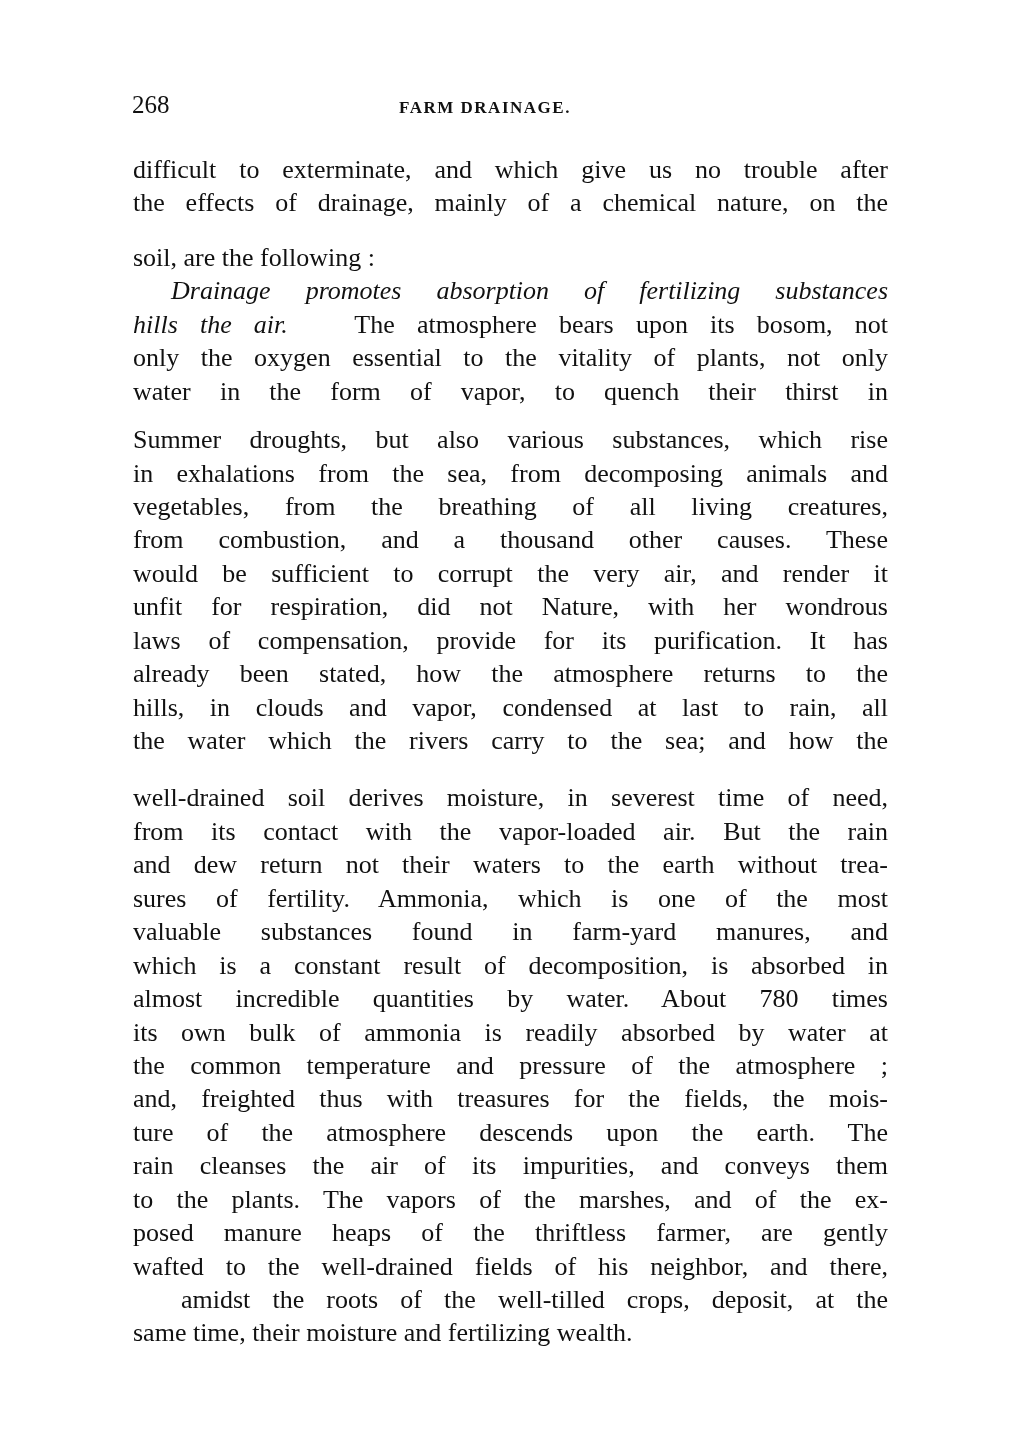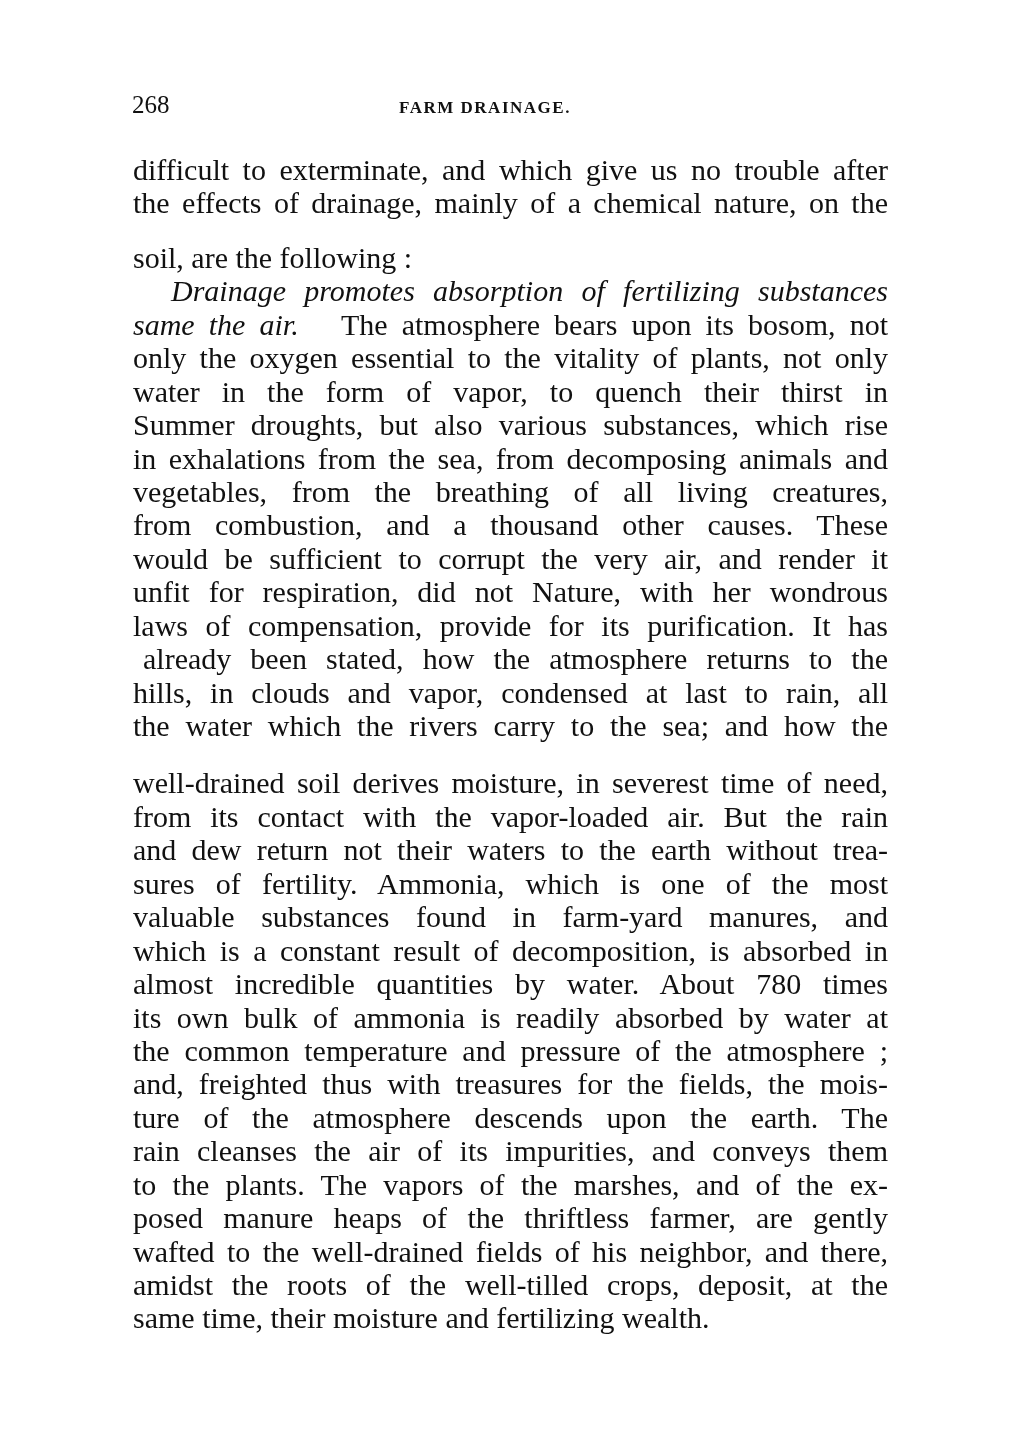--- a/index.html
+++ b/index.html
@@ -3,62 +3,62 @@
   <meta charset="utf-8">
   <style>
     html, body { margin: 0; padding: 0; background: #ffffff; }
     body { width: 1022px; height: 1441px; position: relative; overflow: hidden;
            font-family: "Liberation Serif", "DejaVu Serif", serif; color: #111111; }
     .page { position: absolute; left: 0; top: 0; width: 1022px; height: 1441px; border-radius: 6px; }
     .page-number { position: absolute; left: 132px; top: 90px; font-size: 25px; line-height: 30px; }
     .running-head { position: absolute; left: 300px; width: 370px; top: 96px; text-align: center;
                     font-size: 17px; font-weight: bold; letter-spacing: 1.5px; line-height: 24px; }
     .body-text { position: absolute; left: 133px; top: 153px; width: 755px; }
-    .line { display: block; height: 33.45px; line-height: 33.45px; font-size: 30px;
+    .line { display: block; height: 33.45px; line-height: 33.45px; font-size: 26px;
             text-align: justify; text-align-last: justify; white-space: nowrap; overflow: visible; }
     .line.last { text-align-last: left; }
     .line.indent { padding-left: 38px; }
     .ital { font-style: italic; }
   </style>
 </head>
 <body>
 
 <div class="page">
   <div class="page-number">268</div>
   <div class="running-head">FARM DRAINAGE.</div>
 
   <div class="body-text">
     <div class="line" style="white-space: normal; height: 33.45px; overflow: hidden; text-align-last: auto;">difficult to exterminate, and which give us no trouble after<span style="display: inline-block; width: 100%; height: 0px;"></span></div>
     <div class="line" style="white-space: normal; height: 33.45px; overflow: hidden; text-align-last: auto;">the effects of drainage, mainly of a chemical nature, on the<span style="display: inline-block; width: 100%; height: 0px;"></span></div>
     <div class="line last" style="white-space: nowrap; margin-top: 21px;">soil, are the following :</div>
     <div class="line indent ital" style="white-space: normal; height: 33.45px; overflow: hidden; text-align-last: auto;">Drainage promotes absorption of fertilizing substances<span style="display: inline-block; width: 100%; height: 0px;"></span></div>
-    <div class="line" style="white-space: normal; height: 33.45px; overflow: hidden; text-align-last: auto;"><span class="ital">same the air.</span>&nbsp;&nbsp;&nbsp;<span>The atmosphere bears upon its bosom, not</span><span style="display: inline-block; width: 100%; height: 0px;"></span></div>
+    <div class="line" style="white-space: normal; height: 33.45px; overflow: hidden; text-align-last: auto;"><span class="ital">hills the air.</span>&nbsp;&nbsp;&nbsp;<span>The atmosphere bears upon its bosom, not</span><span style="display: inline-block; width: 100%; height: 0px;"></span></div>
     <div class="line" style="white-space: normal; height: 33.45px; overflow: hidden; text-align-last: auto;">only the oxygen essential to the vitality of plants, not only<span style="display: inline-block; width: 100%; height: 0px;"></span></div>
     <div class="line" style="white-space: normal; height: 33.45px; overflow: hidden; text-align-last: auto;">water in the form of vapor, to quench their thirst in<span style="display: inline-block; width: 100%; height: 0px;"></span></div>
-    <div class="line" style="white-space: normal; height: 33.45px; overflow: hidden; text-align-last: auto;">Summer droughts, but also various substances, which rise<span style="display: inline-block; width: 100%; height: 0px;"></span></div>
+    <div class="line" style="white-space: normal; height: 33.45px; overflow: hidden; text-align-last: auto; margin-top: 15px;">Summer droughts, but also various substances, which rise<span style="display: inline-block; width: 100%; height: 0px;"></span></div>
     <div class="line" style="white-space: normal; height: 33.45px; overflow: hidden; text-align-last: auto;">in exhalations from the sea, from decomposing animals and<span style="display: inline-block; width: 100%; height: 0px;"></span></div>
     <div class="line" style="white-space: normal; height: 33.45px; overflow: hidden; text-align-last: auto;">vegetables, from the breathing of all living creatures,<span style="display: inline-block; width: 100%; height: 0px;"></span></div>
     <div class="line" style="white-space: normal; height: 33.45px; overflow: hidden; text-align-last: auto;">from combustion, and a thousand other causes.  These<span style="display: inline-block; width: 100%; height: 0px;"></span></div>
     <div class="line" style="white-space: normal; height: 33.45px; overflow: hidden; text-align-last: auto;">would be sufficient to corrupt the very air, and render it<span style="display: inline-block; width: 100%; height: 0px;"></span></div>
     <div class="line" style="white-space: normal; height: 33.45px; overflow: hidden; text-align-last: auto;">unfit for respiration, did not Nature, with her wondrous<span style="display: inline-block; width: 100%; height: 0px;"></span></div>
     <div class="line" style="white-space: normal; height: 33.45px; overflow: hidden; text-align-last: auto;">laws of compensation, provide for its purification.  It has<span style="display: inline-block; width: 100%; height: 0px;"></span></div>
-    <div class="line" style="white-space: normal; height: 33.45px; overflow: hidden; text-align-last: auto; margin-left: 10px;">already been stated, how the atmosphere returns to the<span style="display: inline-block; width: 100%; height: 0px;"></span></div>
+    <div class="line" style="white-space: normal; height: 33.45px; overflow: hidden; text-align-last: auto;">already been stated, how the atmosphere returns to the<span style="display: inline-block; width: 100%; height: 0px;"></span></div>
     <div class="line" style="white-space: normal; height: 33.45px; overflow: hidden; text-align-last: auto;">hills, in clouds and vapor, condensed at last to rain, all<span style="display: inline-block; width: 100%; height: 0px;"></span></div>
     <div class="line" style="white-space: normal; height: 33.45px; overflow: hidden; text-align-last: auto;">the water which the rivers carry to the sea; and how the<span style="display: inline-block; width: 100%; height: 0px;"></span></div>
     <div class="line" style="white-space: normal; height: 33.45px; overflow: hidden; text-align-last: auto; margin-top: 24px;">well-drained soil derives moisture, in severest time of need,<span style="display: inline-block; width: 100%; height: 0px;"></span></div>
     <div class="line" style="white-space: normal; height: 33.45px; overflow: hidden; text-align-last: auto;">from its contact with the vapor-loaded air.  But the rain<span style="display: inline-block; width: 100%; height: 0px;"></span></div>
     <div class="line" style="white-space: normal; height: 33.45px; overflow: hidden; text-align-last: auto;">and dew return not their waters to the earth without trea-<span style="display: inline-block; width: 100%; height: 0px;"></span></div>
     <div class="line" style="white-space: normal; height: 33.45px; overflow: hidden; text-align-last: auto;">sures of fertility.  Ammonia, which is one of the most<span style="display: inline-block; width: 100%; height: 0px;"></span></div>
     <div class="line" style="white-space: normal; height: 33.45px; overflow: hidden; text-align-last: auto;">valuable substances found in farm-yard manures, and<span style="display: inline-block; width: 100%; height: 0px;"></span></div>
     <div class="line" style="white-space: normal; height: 33.45px; overflow: hidden; text-align-last: auto;">which is a constant result of decomposition, is absorbed in<span style="display: inline-block; width: 100%; height: 0px;"></span></div>
     <div class="line" style="white-space: normal; height: 33.45px; overflow: hidden; text-align-last: auto;">almost incredible quantities by water.  About 780 times<span style="display: inline-block; width: 100%; height: 0px;"></span></div>
     <div class="line" style="white-space: normal; height: 33.45px; overflow: hidden; text-align-last: auto;">its own bulk of ammonia is readily absorbed by water at<span style="display: inline-block; width: 100%; height: 0px;"></span></div>
     <div class="line" style="white-space: normal; height: 33.45px; overflow: hidden; text-align-last: auto;">the common temperature and pressure of the atmosphere ;<span style="display: inline-block; width: 100%; height: 0px;"></span></div>
     <div class="line" style="white-space: normal; height: 33.45px; overflow: hidden; text-align-last: auto;">and, freighted thus with treasures for the fields, the mois-<span style="display: inline-block; width: 100%; height: 0px;"></span></div>
     <div class="line" style="white-space: normal; height: 33.45px; overflow: hidden; text-align-last: auto;">ture of the atmosphere descends upon the earth.  The<span style="display: inline-block; width: 100%; height: 0px;"></span></div>
     <div class="line" style="white-space: normal; height: 33.45px; overflow: hidden; text-align-last: auto;">rain cleanses the air of its impurities, and conveys them<span style="display: inline-block; width: 100%; height: 0px;"></span></div>
     <div class="line" style="white-space: normal; height: 33.45px; overflow: hidden; text-align-last: auto;">to the plants.  The vapors of the marshes, and of the ex-<span style="display: inline-block; width: 100%; height: 0px;"></span></div>
     <div class="line" style="white-space: normal; height: 33.45px; overflow: hidden; text-align-last: auto;">posed manure heaps of the thriftless farmer, are gently<span style="display: inline-block; width: 100%; height: 0px;"></span></div>
     <div class="line" style="white-space: normal; height: 33.45px; overflow: hidden; text-align-last: auto;">wafted to the well-drained fields of his neighbor, and there,<span style="display: inline-block; width: 100%; height: 0px;"></span></div>
-    <div class="line" style="white-space: normal; height: 33.45px; overflow: hidden; text-align-last: auto;">amidst the roots of the well-tilled crops, deposit, at the<span style="display: inline-block; width: 100%; height: 0px;"></span></div>
+    <div class="line" style="white-space: normal; height: 33.45px; overflow: hidden; text-align-last: auto; margin-left: 48px;">amidst the roots of the well-tilled crops, deposit, at the<span style="display: inline-block; width: 100%; height: 0px;"></span></div>
     <div class="line last" style="white-space: nowrap;">same time, their moisture and fertilizing wealth.</div>
   </div>
 </div>
 
 </body></html>

